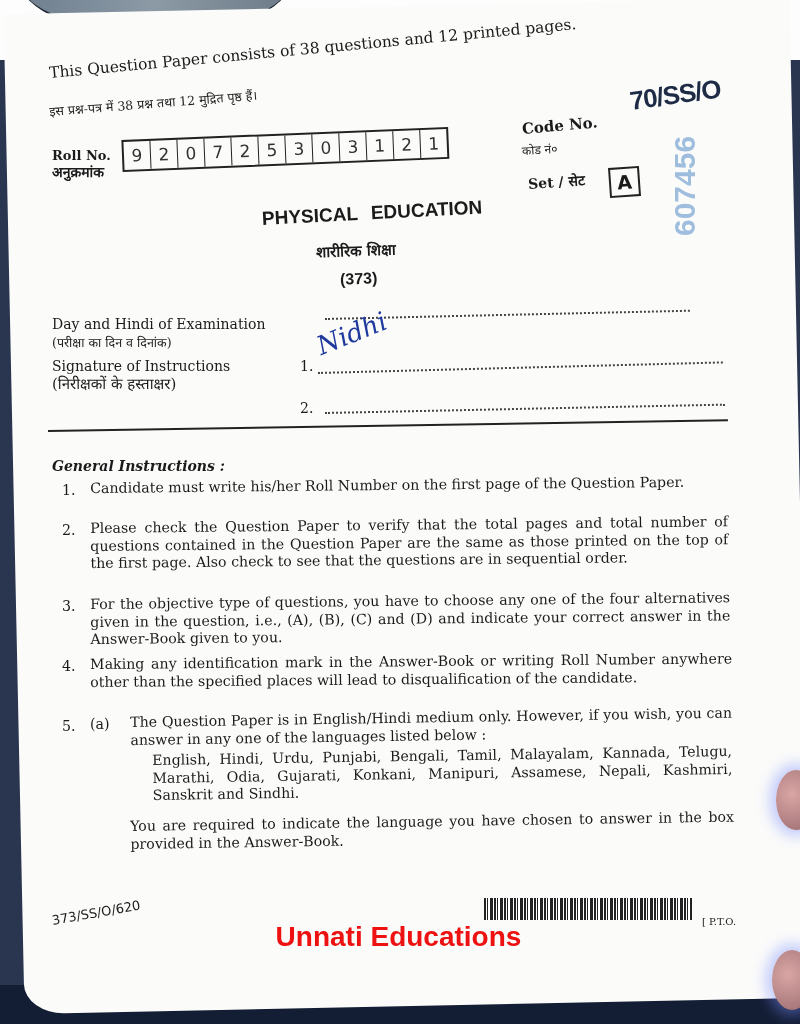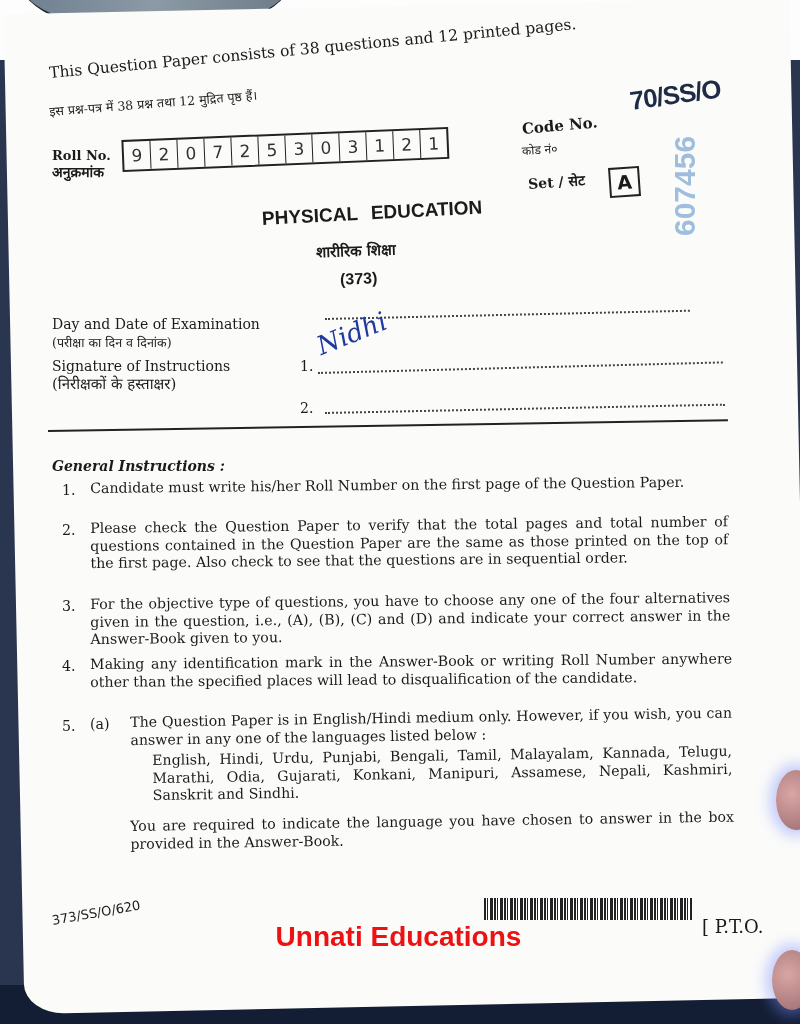--- a/index.html
+++ b/index.html
@@ -86,21 +86,21 @@
 
   .gi-title { left:52px; top:458px; font-weight:bold; font-style:italic; font-size:14px;text-align:center; }
   .ins { font-size:14.2px; line-height:17.5px; text-align:justify; }
   .ins-num { position:absolute; font-size:14.2px; }
 
   .footer-code { left:52px; top:913px; font-family:"DejaVu Sans", sans-serif; font-size:13px; transform:rotate(-10deg); transform-origin:left center; }
   .barcode {
     left:484px; top:898px; width:208px; height:22px;
     background:repeating-linear-gradient(90deg,#222 0 2px,#fff 2px 3px,#222 3px 4px,#fff 4px 6px,#222 6px 9px,#fff 9px 10px);
   }
-  .pto { left:702px; top:916px; font-size:18px; }
+  .pto { left:702px; top:916px; font-size:10px; }
 
   .watermark {
     left:0; top:920px; width:797px; text-align:center; color:#ee1111;
     font-family:"Liberation Sans", sans-serif; font-weight:bold; line-height:34px;
   }
   .wm1 { font-size:28px; }
   .wm2 { font-size:28px; letter-spacing:0.5px; }
 </style>
 </head>
 <body>
@@ -140,21 +140,21 @@
   <div class="ab code-no">Code No.</div>
   <div class="ab code-hi">कोड नं०</div>
   <div class="ab set-lbl">Set / सेट</div>
   <div class="ab set-box">A</div>
   <div class="ab serial">607456</div>
 
   <div class="ab subj">PHYSICAL EDUCATION</div>
   <div class="ab subj-hi">शारीरिक शिक्षा</div>
   <div class="ab subj-code">(373)</div>
 
-  <div class="ab form-lbl" style="left:52px;top:316px;">Day and Date of Examination</div>
+  <div class="ab form-lbl" style="left:52px;top:316px;">Day and Hindi of Examination</div>
   <div class="ab dotline tilt2" style="left:325px;top:318px;width:365px;transform:rotate(-1.3deg);"></div>
   <div class="ab form-lbl" style="left:52px;top:334px;font-size:12.5px;">(परीक्षा का दिन व दिनांक)</div>
   <div class="ab form-lbl" style="left:52px;top:358px;">Signature of Instructions</div>
   <div class="ab form-lbl" style="left:52px;top:376px;font-size:15px;">(निरीक्षकों के हस्ताक्षर)</div>
 
   <div class="ab form-lbl" style="left:300px;top:358px;">1.</div>
   <div class="ab dotline" style="left:318px;top:372px;width:405px;transform:rotate(-1.5deg);transform-origin:left center;"></div>
   <div class="ab signature">Nidhi</div>
 
   <div class="ab form-lbl" style="left:300px;top:400px;">2.</div>

